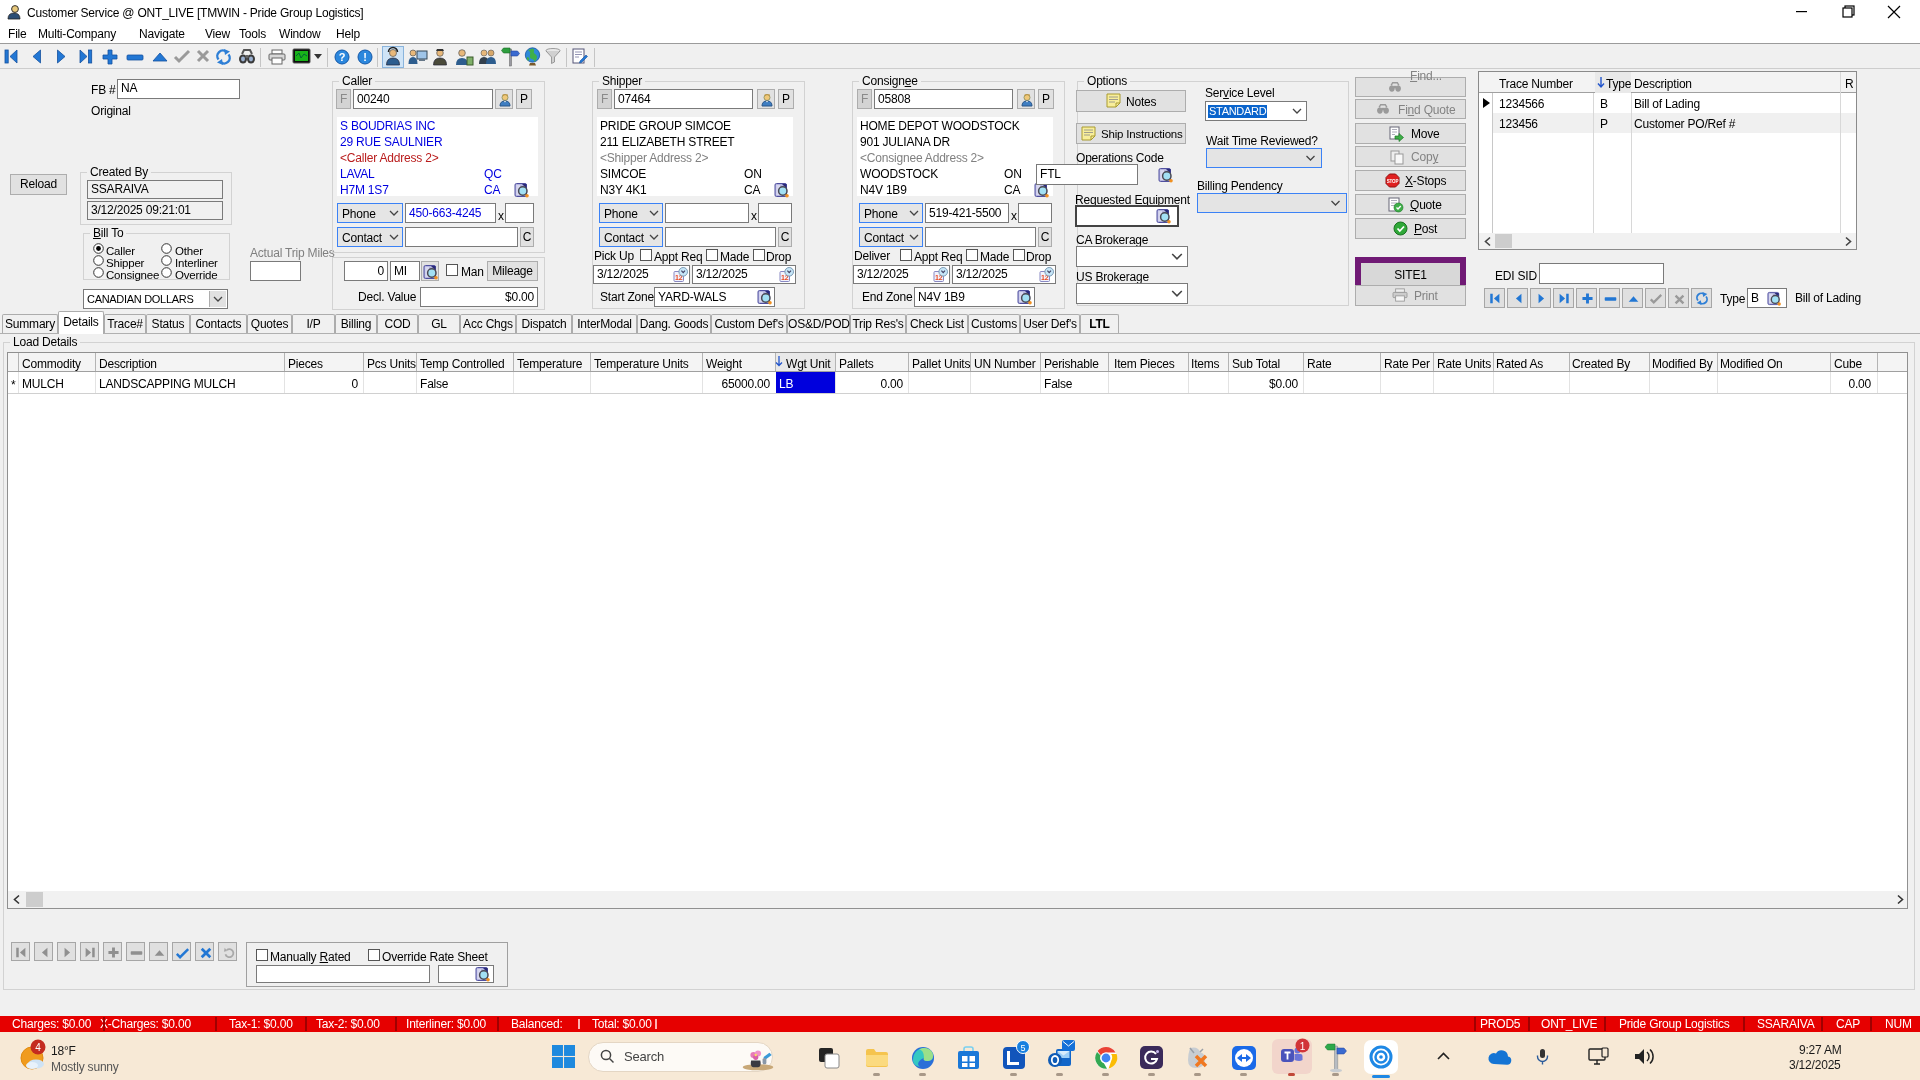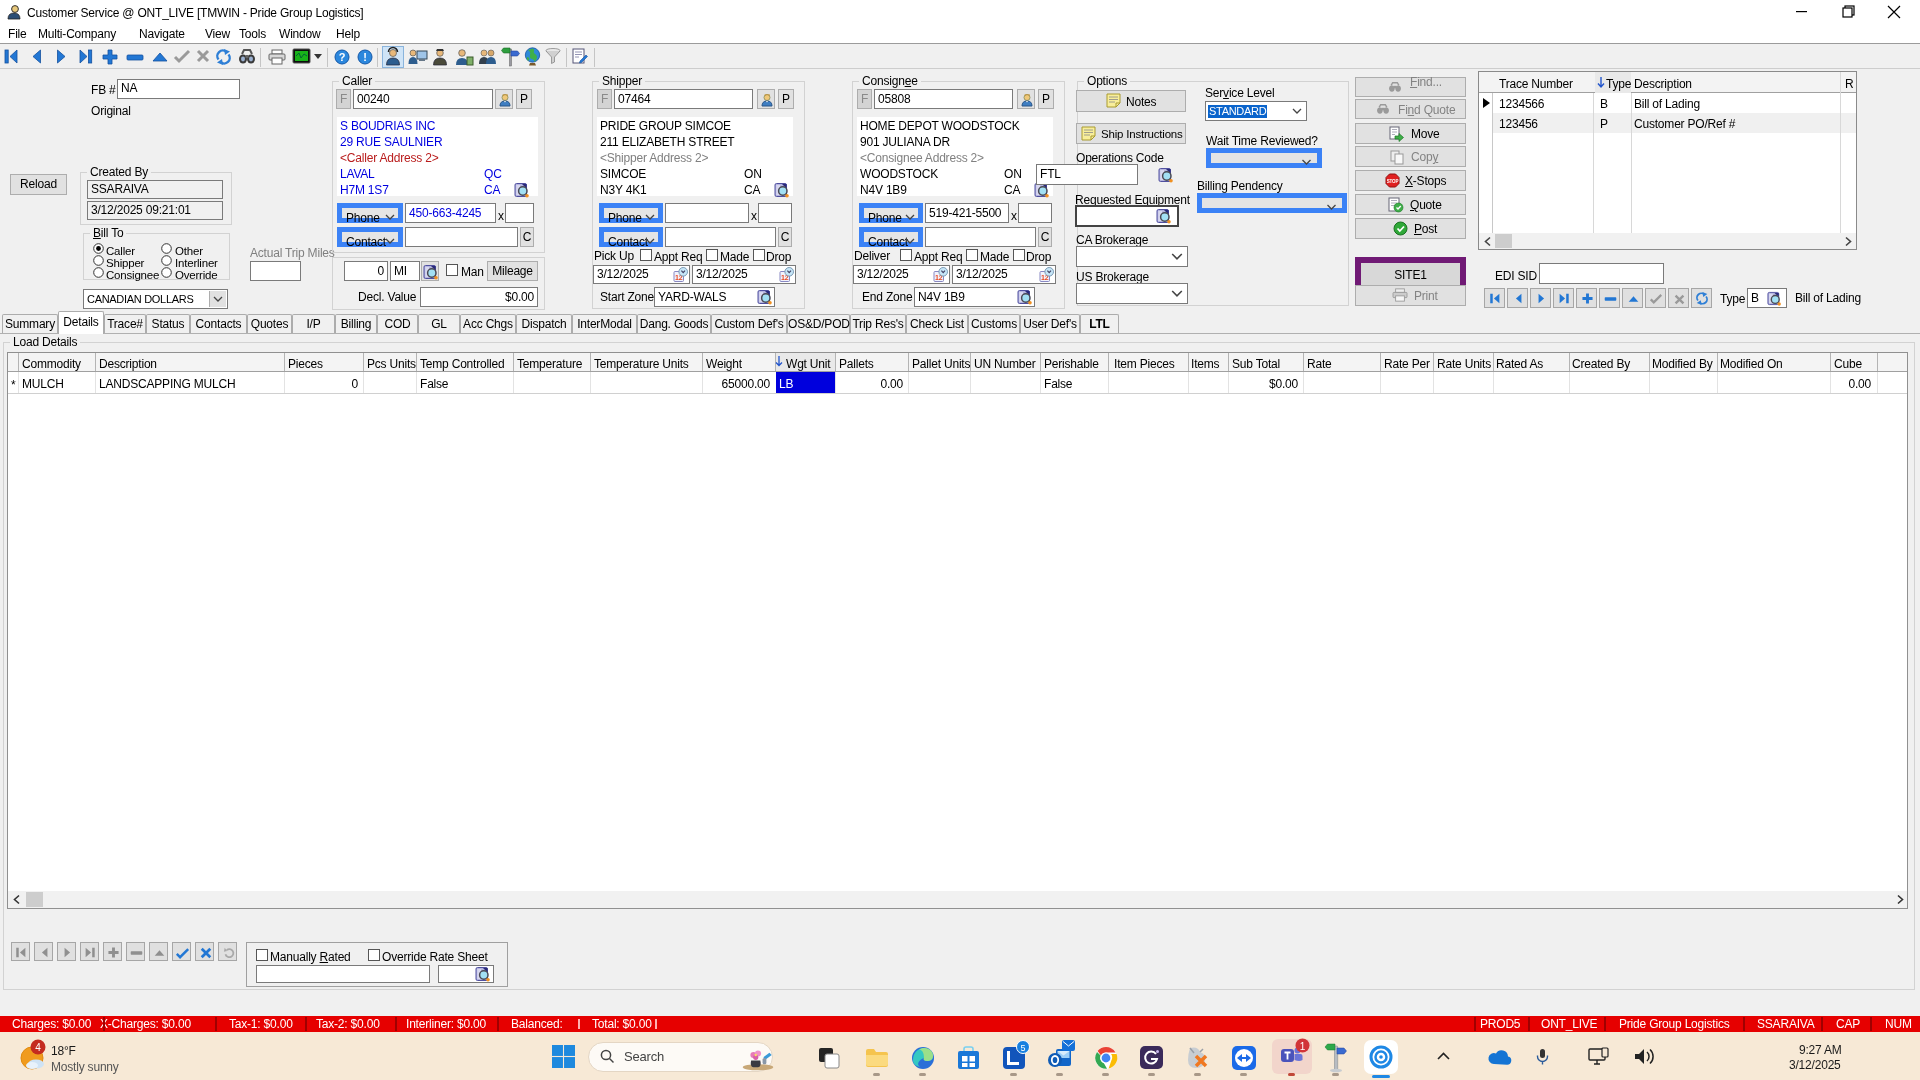--- a/index.html
+++ b/index.html
@@ -6,21 +6,21 @@
 html,body { width:1920px; height:1080px; overflow:hidden; font-family:"Liberation Sans", sans-serif; font-size:12px; color:#000; letter-spacing:-0.2px; }
 #app { position:relative; width:1920px; height:1080px; background:#f0f0f0; }
 .abs { position:absolute; }
 .lbl { position:absolute; font-size:12px; white-space:nowrap; line-height:12px; }
 .inp { position:absolute; background:#fff; border:1px solid #7a7a7a; font-size:12px; line-height:17px; padding:0 3px; white-space:nowrap; overflow:hidden; }
 .ro  { background:#f0f0f0; }
 .btn { position:absolute; background:#e1e1e1; border:1px solid #adadad; font-size:12px; text-align:center; white-space:nowrap; }
 .gb  { position:absolute; border:1px solid #d2d2d2; }
 .gb > span { position:absolute; top:-7px; left:6px; background:#f0f0f0; padding:0 3px; font-size:12px; line-height:13px; }
 .combo { position:absolute; background:#fff; border:1px solid #7a7a7a; }
-.gcombo { position:absolute; background:#e5e5e5; border:5px solid #3b82f6; }
+.gcombo { position:absolute; background:#e5e5e5; border:1px solid #3b82f6; }
 .chk { position:absolute; width:12px; height:12px; background:#fff; border:1px solid #555; }
 .sep { position:absolute; width:1px; background:#c5c5c5; }
 .blue { color:#0000e0; }
 .gray { color:#7f7f7f; }
 svg { position:absolute; overflow:visible; }
 .cell { position:absolute; white-space:nowrap; font-size:12px; line-height:19px; }
 .tab { position:absolute; top:314px; height:19px; background:#f0f0f0; border:1px solid #acacac; border-bottom:none; border-radius:2px 2px 0 0; text-align:center; font-size:12px; line-height:18px; }
 .redseg { position:absolute; top:0; height:16px; color:#fff; font-size:12px; line-height:16px; white-space:nowrap; }
 .navbtn { position:absolute; width:19px; height:19px; background:#e0e0e0; border:1px solid #a6a6a6; }
 </style>
@@ -503,21 +503,21 @@
 </div>
 
 <div id="rightbtns">
   <div class="btn" style="left:1355px;top:77px;width:111px;height:20px;"></div>
   <svg style="left:1388px;top:81px;" width="14" height="12" viewBox="0 0 18 14">
         <ellipse cx="5" cy="9" rx="3.6" ry="4" fill="#9a9a9a"></ellipse>
         <ellipse cx="13" cy="9" rx="3.6" ry="4" fill="#9a9a9a"></ellipse>
         <path d="M4 5 L6 1.5 h6 l2 3.5" fill="none" stroke="#9a9a9a" stroke-width="1.8"></path>
         <rect x="7.5" y="5.5" width="3" height="3" fill="#9a9a9a"></rect>
       </svg>
-  <div class="lbl" style="left:1410px;top:76px;color:#838383;"><u>F</u>ind...</div>
+  <div class="lbl" style="left:1410px;top:70px;color:#838383;"><u>F</u>ind...</div>
   <div class="btn" style="left:1355px;top:99px;width:111px;height:20px;"></div>
   <svg style="left:1376px;top:103px;" width="14" height="12" viewBox="0 0 18 14">
         <ellipse cx="5" cy="9" rx="3.6" ry="4" fill="#9a9a9a"></ellipse>
         <ellipse cx="13" cy="9" rx="3.6" ry="4" fill="#9a9a9a"></ellipse>
         <path d="M4 5 L6 1.5 h6 l2 3.5" fill="none" stroke="#9a9a9a" stroke-width="1.8"></path>
         <rect x="7.5" y="5.5" width="3" height="3" fill="#9a9a9a"></rect>
       </svg>
   <div class="lbl" style="left:1398px;top:104px;color:#838383;">Fi<u>n</u>d Quote</div>
   <div class="btn" style="left:1355px;top:123px;width:111px;height:21px;"></div>
   <svg style="left:1389px;top:126px;" width="15" height="15" viewBox="0 0 15 15">

